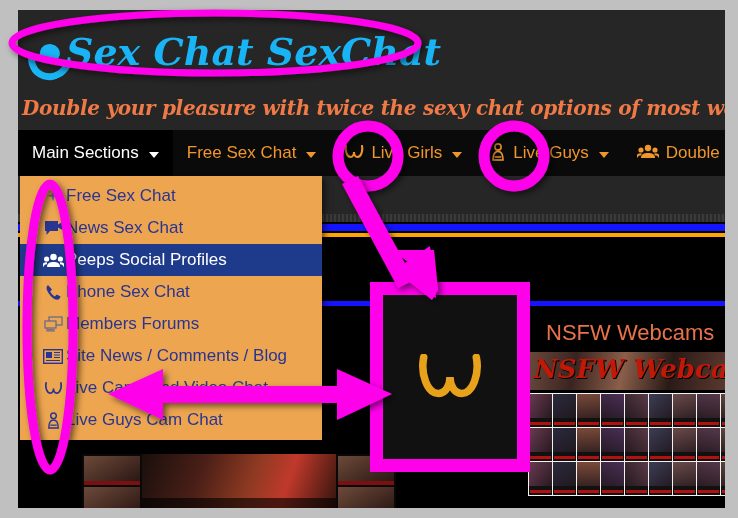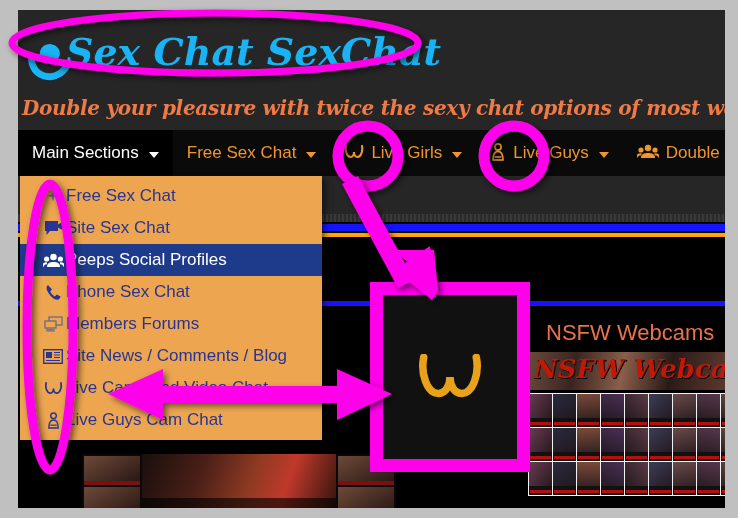--- a/index.html
+++ b/index.html
@@ -515,21 +515,21 @@
         <span>Free Sex Chat</span>
       </div>
 
       <div class="dd-item">
         <span class="dd-ico">
           <svg width="19" height="17" viewBox="0 0 19 17">
             <path d="M1 1 H14 V11 H6 L2.5 15 V11 H1 Z" fill="#283593"></path>
             <path d="M14 4.5 L18.5 2 V10 L14 7.5 Z" fill="#283593"></path>
           </svg>
         </span>
-        <span>Site Sex Chat</span>
+        <span>News Sex Chat</span>
       </div>
 
       <div class="dd-item selected">
         <span class="dd-ico">
           <svg width="21" height="15" viewBox="0 0 21 15">
             <circle cx="10.5" cy="4" r="3.3" fill="#ffffff"></circle>
             <circle cx="3.6" cy="6" r="2.6" fill="#ffffff"></circle>
             <circle cx="17.4" cy="6" r="2.6" fill="#ffffff"></circle>
             <path d="M4 14 C4 10, 7 9, 10.5 9 C14 9, 17 10, 17 14 Z" fill="#ffffff"></path>
             <path d="M0 13.6 C0 11, 1.6 10.2, 4 10.2" fill="none" stroke="#ffffff" stroke-width="2"></path>

